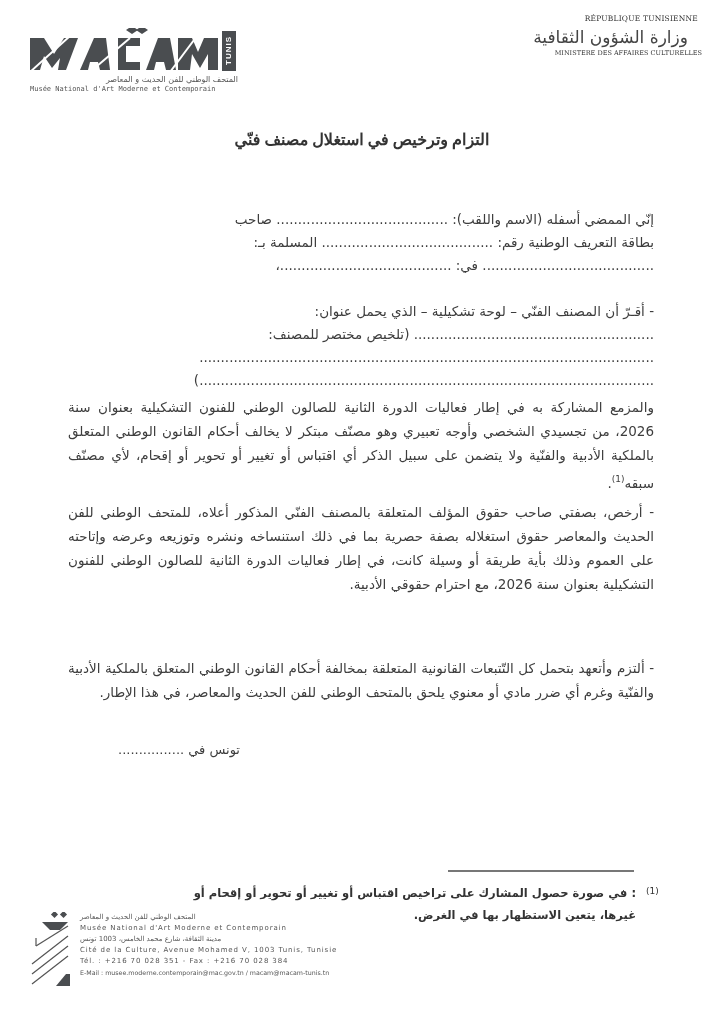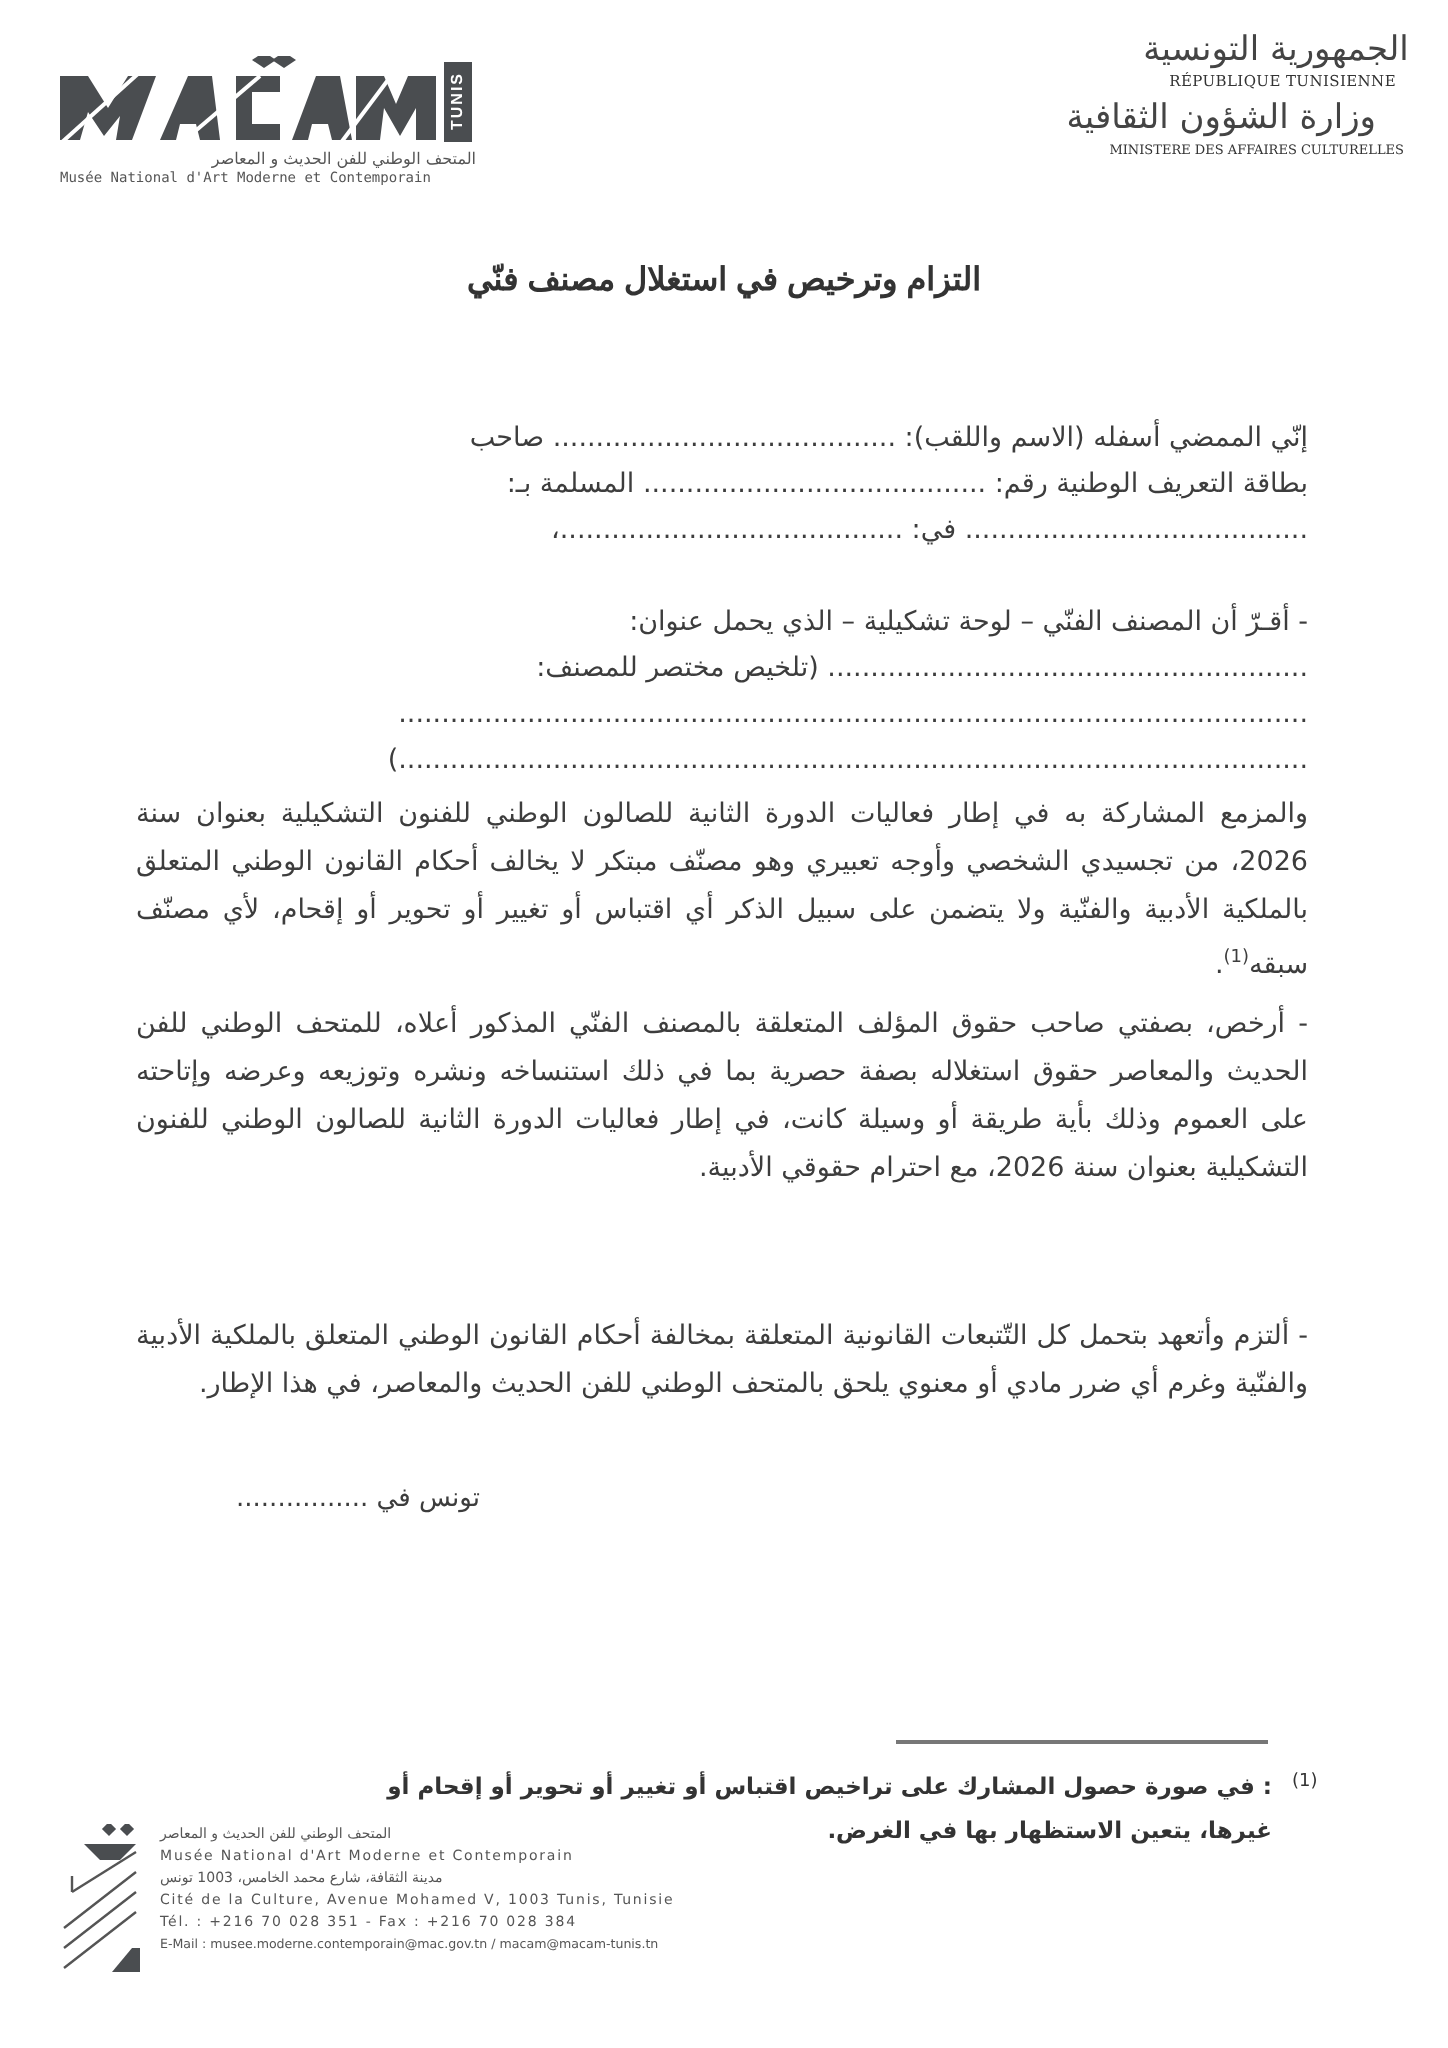--- a/index.html
+++ b/index.html
@@ -11,21 +11,21 @@
   .logo-tunis { position: absolute; left: 192px; top: 3px; width: 14px; height: 40px; background: #4a4d50; color: #fff; font-family: "Liberation Sans", sans-serif; font-size: 8px; font-weight: bold; writing-mode: vertical-rl; transform: rotate(180deg); text-align: center; letter-spacing: 1px; line-height: 14px; }
   .logo-ar { position: absolute; left: 0; top: 47px; width: 208px; font-size: 8px; color: #555; direction: rtl; text-align: right; font-family: "DejaVu Sans", sans-serif; letter-spacing: 1px; }
   .logo-fr { position: absolute; left: 0; top: 57px; width: 210px; font-family: "DejaVu Sans Mono", monospace; font-size: 7px; color: #555; white-space: nowrap; }
 
   .logo-right { position: absolute; right: 16px; top: 14px; width: 180px; text-align: right; }
   .gov-ar1 { font-family: "DejaVu Serif", serif; font-size: 17px; color: #444; direction: rtl; text-align: center; margin-left: 40px; line-height: 22px; }
   .gov-fr1 { font-family: "DejaVu Serif", serif; font-size: 7.5px; color: #333; text-align: right; margin-right: 10px; letter-spacing: 0.2px; }
   .gov-ar2 { font-family: "DejaVu Serif", serif; font-size: 17px; color: #444; direction: rtl; text-align: right; line-height: 24px; margin-top: 2px; margin-right: 20px; }
   .gov-fr2 { font-family: "DejaVu Serif", serif; font-size: 6.5px; color: #333; text-align: right; margin-right: 6px; }
 
-  .doc-title { position: absolute; left: 0; width: 724px; top: 130px; text-align: center; direction: rtl; font-family: Liberation Sans, sans-serif; font-weight: bold; font-size: 16px; color: #333; }
+  .doc-title { position: absolute; left: 0; width: 724px; top: 130px; text-align: center; direction: rtl; font-family: Liberation Serif, serif; font-weight: bold; font-size: 16px; color: #333; }
 
   .body-text { position: absolute; left: 68px; width: 586px; direction: rtl; text-align: justify; font-family: "DejaVu Sans", sans-serif; font-size: 13.5px; color: #3d3d3d; }
   .line { height: 23px; line-height: 23px; white-space: nowrap; overflow: hidden; text-align: right; }
   .para { line-height: 24px; }
   .sup { font-size: 9px; vertical-align: super; }
   .sign-block { position: absolute; left: 80px; top: 740px; width: 160px; direction: rtl; text-align: right; font-size: 13px; line-height: 20px; color: #3d3d3d; }
 
   .fn-rule { position: absolute; left: 448px; top: 870px; width: 186px; height: 2px; background: #777; }
   .fn-num { position: absolute; left: 646px; top: 886px; font-size: 9px; color: #333; }
   .fn-text { position: absolute; left: 150px; top: 882px; width: 450px; direction: rtl; text-align: right; font-weight: bold; font-size: 11.5px; color: #333; line-height: 22px; margin-left: 36px; }
@@ -56,21 +56,20 @@
       <line x1="60" y1="44" x2="100" y2="10"></line>
       <line x1="140" y1="44" x2="170" y2="4"></line>
     </g>
   </svg>
   <div class="logo-tunis">TUNIS</div>
   <div class="logo-ar">المتحف الوطني للفن الحديث و المعاصر</div>
   <div class="logo-fr">Musée National d'Art Moderne et Contemporain</div>
 </div>
 
 <div class="logo-right">
-  <div class="gov-ar1">الجمهورية التونسية</div>
   <div class="gov-fr1">RÉPUBLIQUE TUNISIENNE</div>
   <div class="gov-ar2">وزارة الشؤون الثقافية</div>
   <div class="gov-fr2">MINISTERE DES AFFAIRES CULTURELLES</div>
 </div>
 
 <div class="doc-title">التزام وترخيص في استغلال مصنف فنّي</div>
 
 <div class="body-text" style="top:208px;">
   <div class="line">إنّي الممضي أسفله (الاسم واللقب): ........................................ صاحب</div>
   <div class="line">بطاقة التعريف الوطنية رقم: ........................................ المسلمة بـ:</div>

